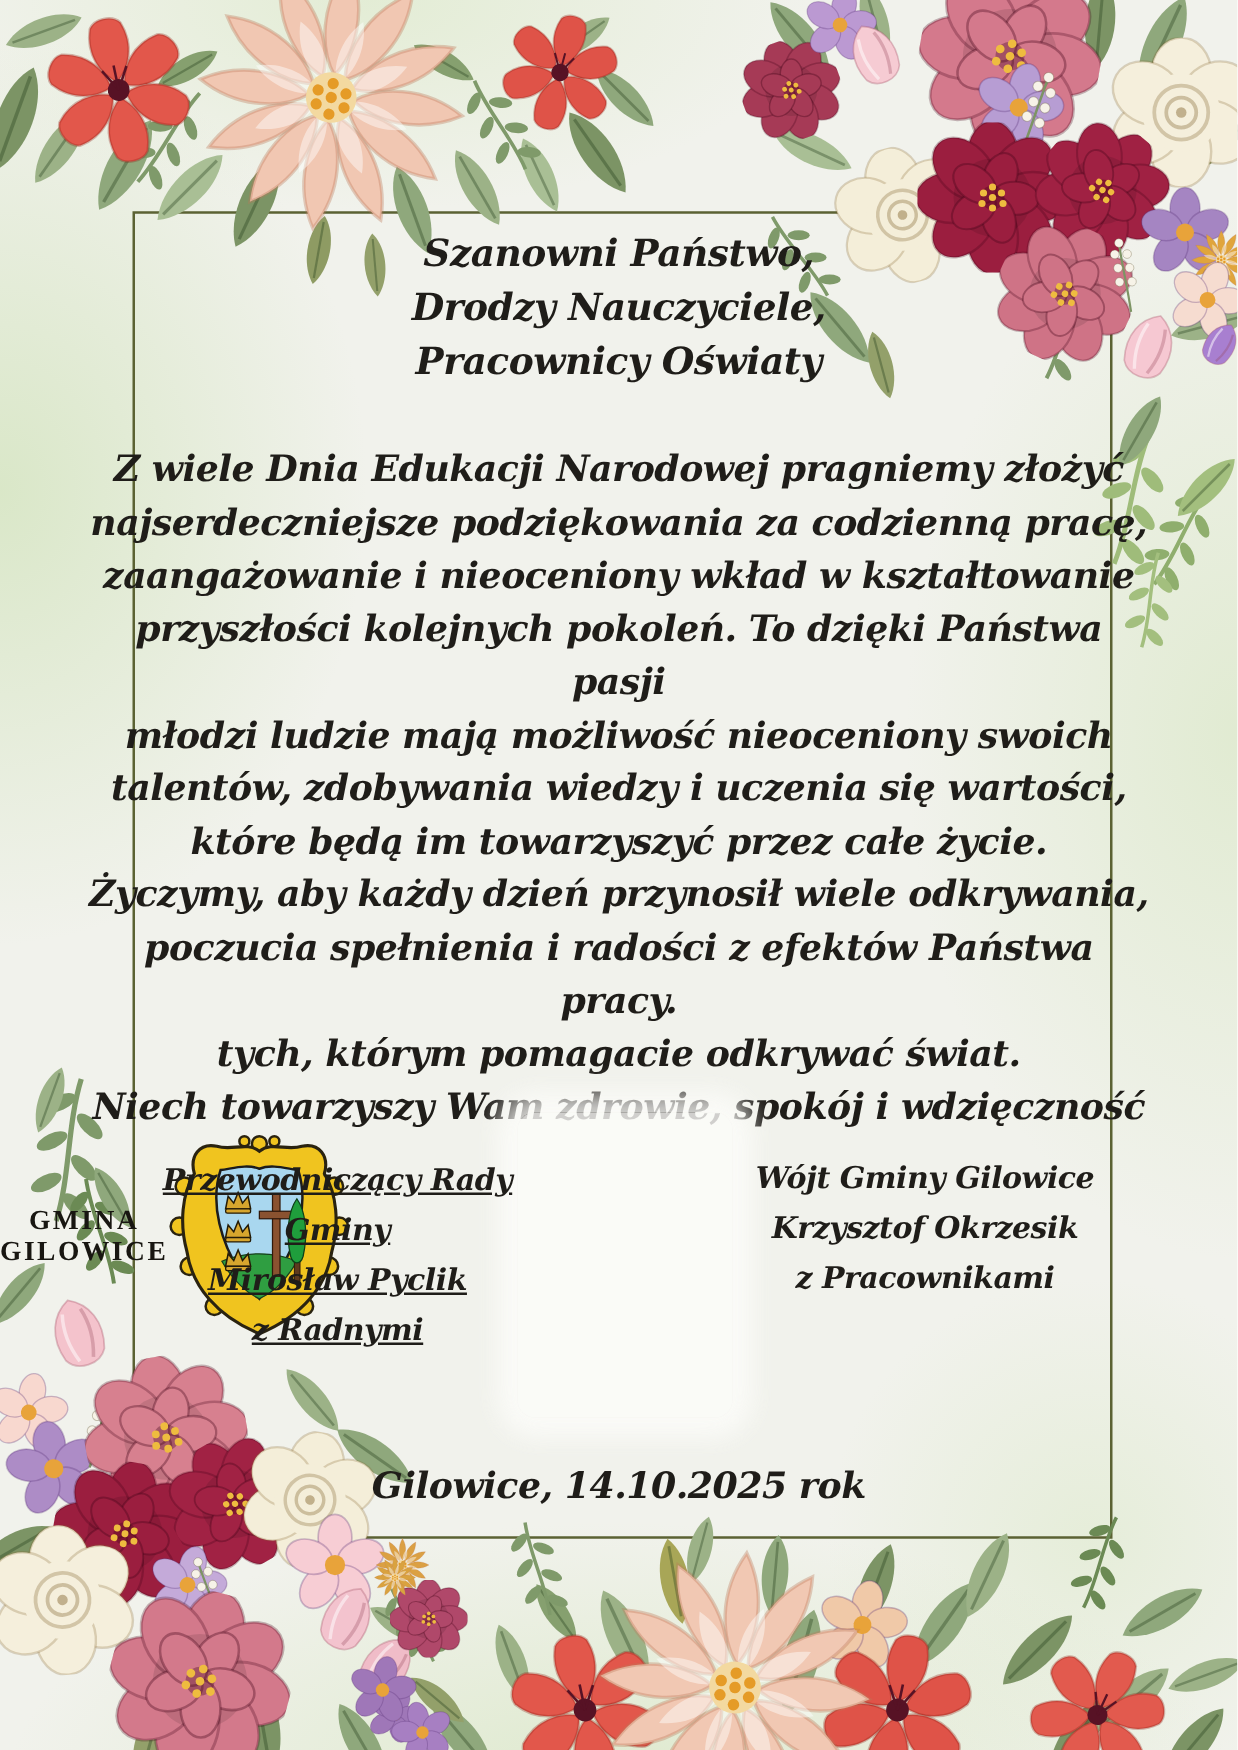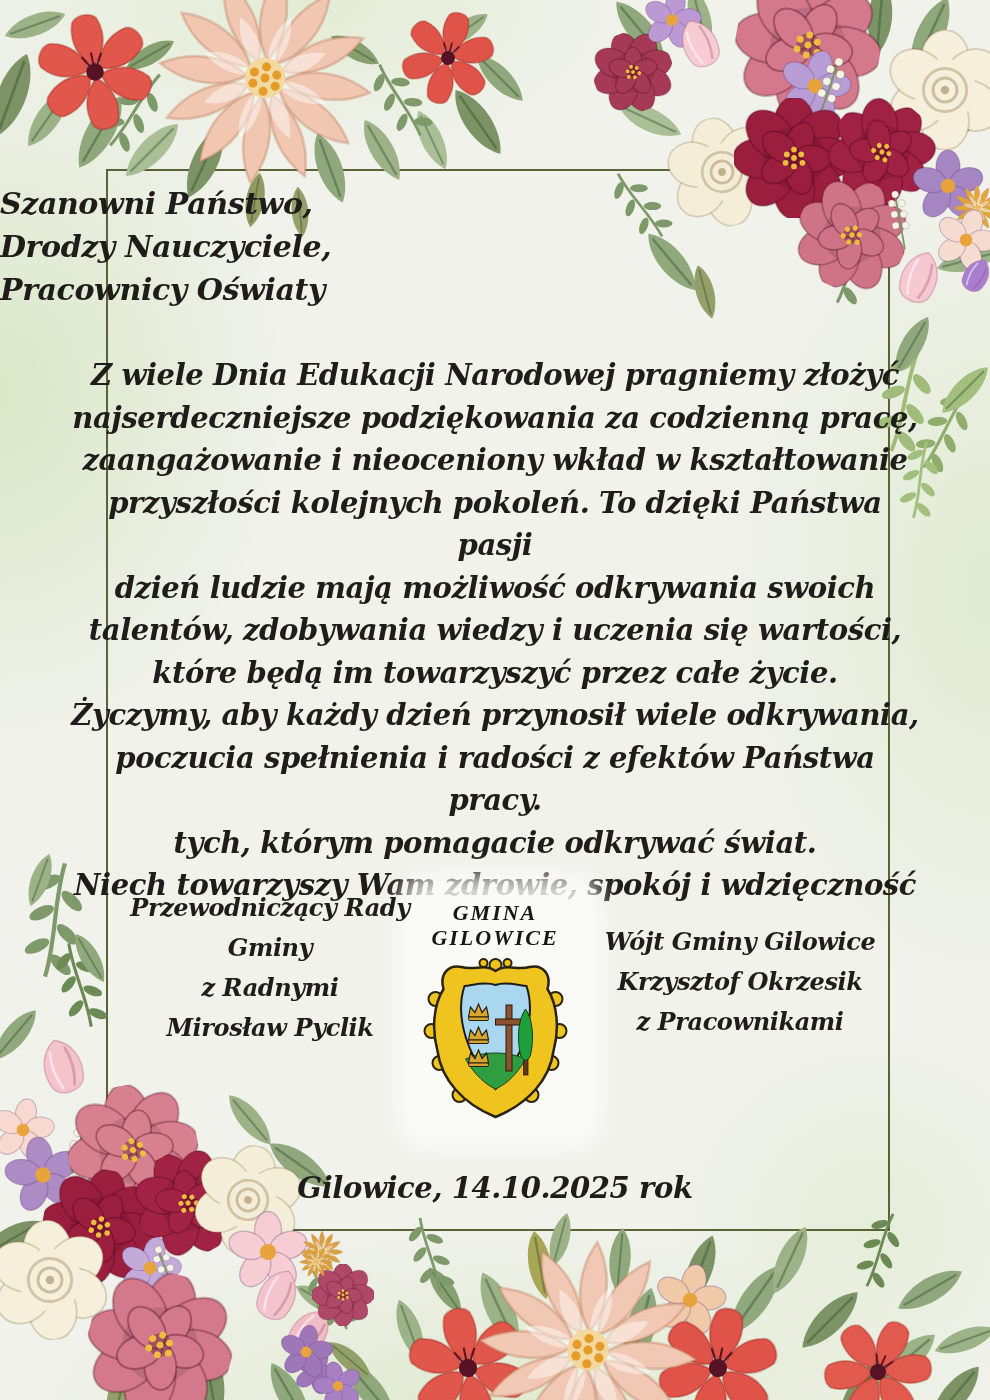--- a/index.html
+++ b/index.html
@@ -19,35 +19,35 @@
       var(--paper);
     font-family:"DejaVu Serif", serif;
     color:var(--ink);
   }
   .frame{
     position:absolute;left:106px;top:169px;width:780px;height:1058px;
     border:2px solid var(--frame);
   }
   .florals{position:absolute;left:0;top:0;width:990px;height:1400px;pointer-events:none;}
   .script{font-style:italic;font-weight:700;letter-spacing:-0.4px;}
-  .salutation{position:absolute;left:0;right:0;top:182px;text-align:left;font-size:30px;line-height:43px;}
+  .salutation{position:absolute;left:0;right:0;top:182px;text-align:center;font-size:30px;line-height:43px;}
   .body-text{position:absolute;left:70px;right:70px;top:354px;text-align:center;font-size:29px;line-height:42.5px;}
   .logo-bg{
     position:absolute;left:414px;top:890px;width:172px;height:244px;
     background:rgba(253,253,250,.8);border-radius:14px;
     box-shadow:0 0 20px 16px rgba(253,253,250,.8);
   }
-  .crest{position:absolute;left:0;right:0;top:900px;display:flex;flex-direction:column;align-items:center;font-style:italic;}
+  .crest{position:absolute;left:0;right:0;top:900px;display:flex;flex-direction:row;align-items:center;}
   .crest-title{
     font-family:"Liberation Serif", serif;font-weight:700;font-size:22px;line-height:25px;
     letter-spacing:2px;text-align:center;color:#181611;
   }
   .crest-svg{margin-top:5px;}
   .sig{position:absolute;text-align:center;font-size:24px;line-height:40px;}
-  .sig-left{left:95px;top:888px;width:350px;}
+  .sig-left{left:95px;top:924px;width:350px;text-decoration:underline;}
   .sig-right{left:560px;top:922px;width:360px;}
   .dateline{position:absolute;left:0;right:0;top:1171px;text-align:center;font-size:29px;}
 </style>
 </head>
 <body>
 
 <div class="page">
 
   <div class="frame"></div>
 
@@ -324,21 +324,21 @@
     <div>Szanowni Państwo,</div>
     <div>Drodzy Nauczyciele,</div>
     <div>Pracownicy Oświaty</div>
   </div>
 
   <div class="body-text script">
     <div>Z wiele Dnia Edukacji Narodowej pragniemy złożyć</div>
     <div>najserdeczniejsze podziękowania za codzienną pracę,</div>
     <div>zaangażowanie i nieoceniony wkład w kształtowanie</div>
     <div>przyszłości kolejnych pokoleń. To dzięki Państwa pasji</div>
-    <div>dzień ludzie mają możliwość odkrywania swoich</div>
+    <div>młodzi ludzie mają możliwość nieoceniony swoich</div>
     <div>talentów, zdobywania wiedzy i uczenia się wartości,</div>
     <div>które będą im towarzyszyć przez całe życie.</div>
     <div>Życzymy, aby każdy dzień przynosił wiele odkrywania,</div>
     <div>poczucia spełnienia i radości z efektów Państwa pracy.</div>
     <div>tych, którym pomagacie odkrywać świat.</div>
     <div>Niech towarzyszy Wam zdrowie, spokój i wdzięczność</div>
   </div>
 
   <div class="logo-bg"></div>
 
@@ -383,22 +383,22 @@
       </g>
       <g>
         <rect x="98" y="98" width="4.5" height="22" fill="#5d3a1e" stroke="#32190b" stroke-width="0.8"></rect>
         <path d="M100,54 C107,64 109,82 105,100 C103,107 97,107 95,100 C91,82 93,64 100,54 Z" fill="#1f9e3c" stroke="#0d3f18" stroke-width="1"></path>
       </g>
     </svg>
   </div>
 
   <div class="sig sig-left script">
     <div>Przewodniczący Rady Gminy</div>
+    <div>Mirosław Pyclik</div>
     <div>z Radnymi</div>
-    <div>Mirosław Pyclik</div>
   </div>
 
   <div class="sig sig-right script">
     <div>Wójt Gminy Gilowice</div>
     <div>Krzysztof Okrzesik</div>
     <div>z Pracownikami</div>
   </div>
 
   <div class="dateline script">Gilowice, 14.10.2025 rok</div>
 

